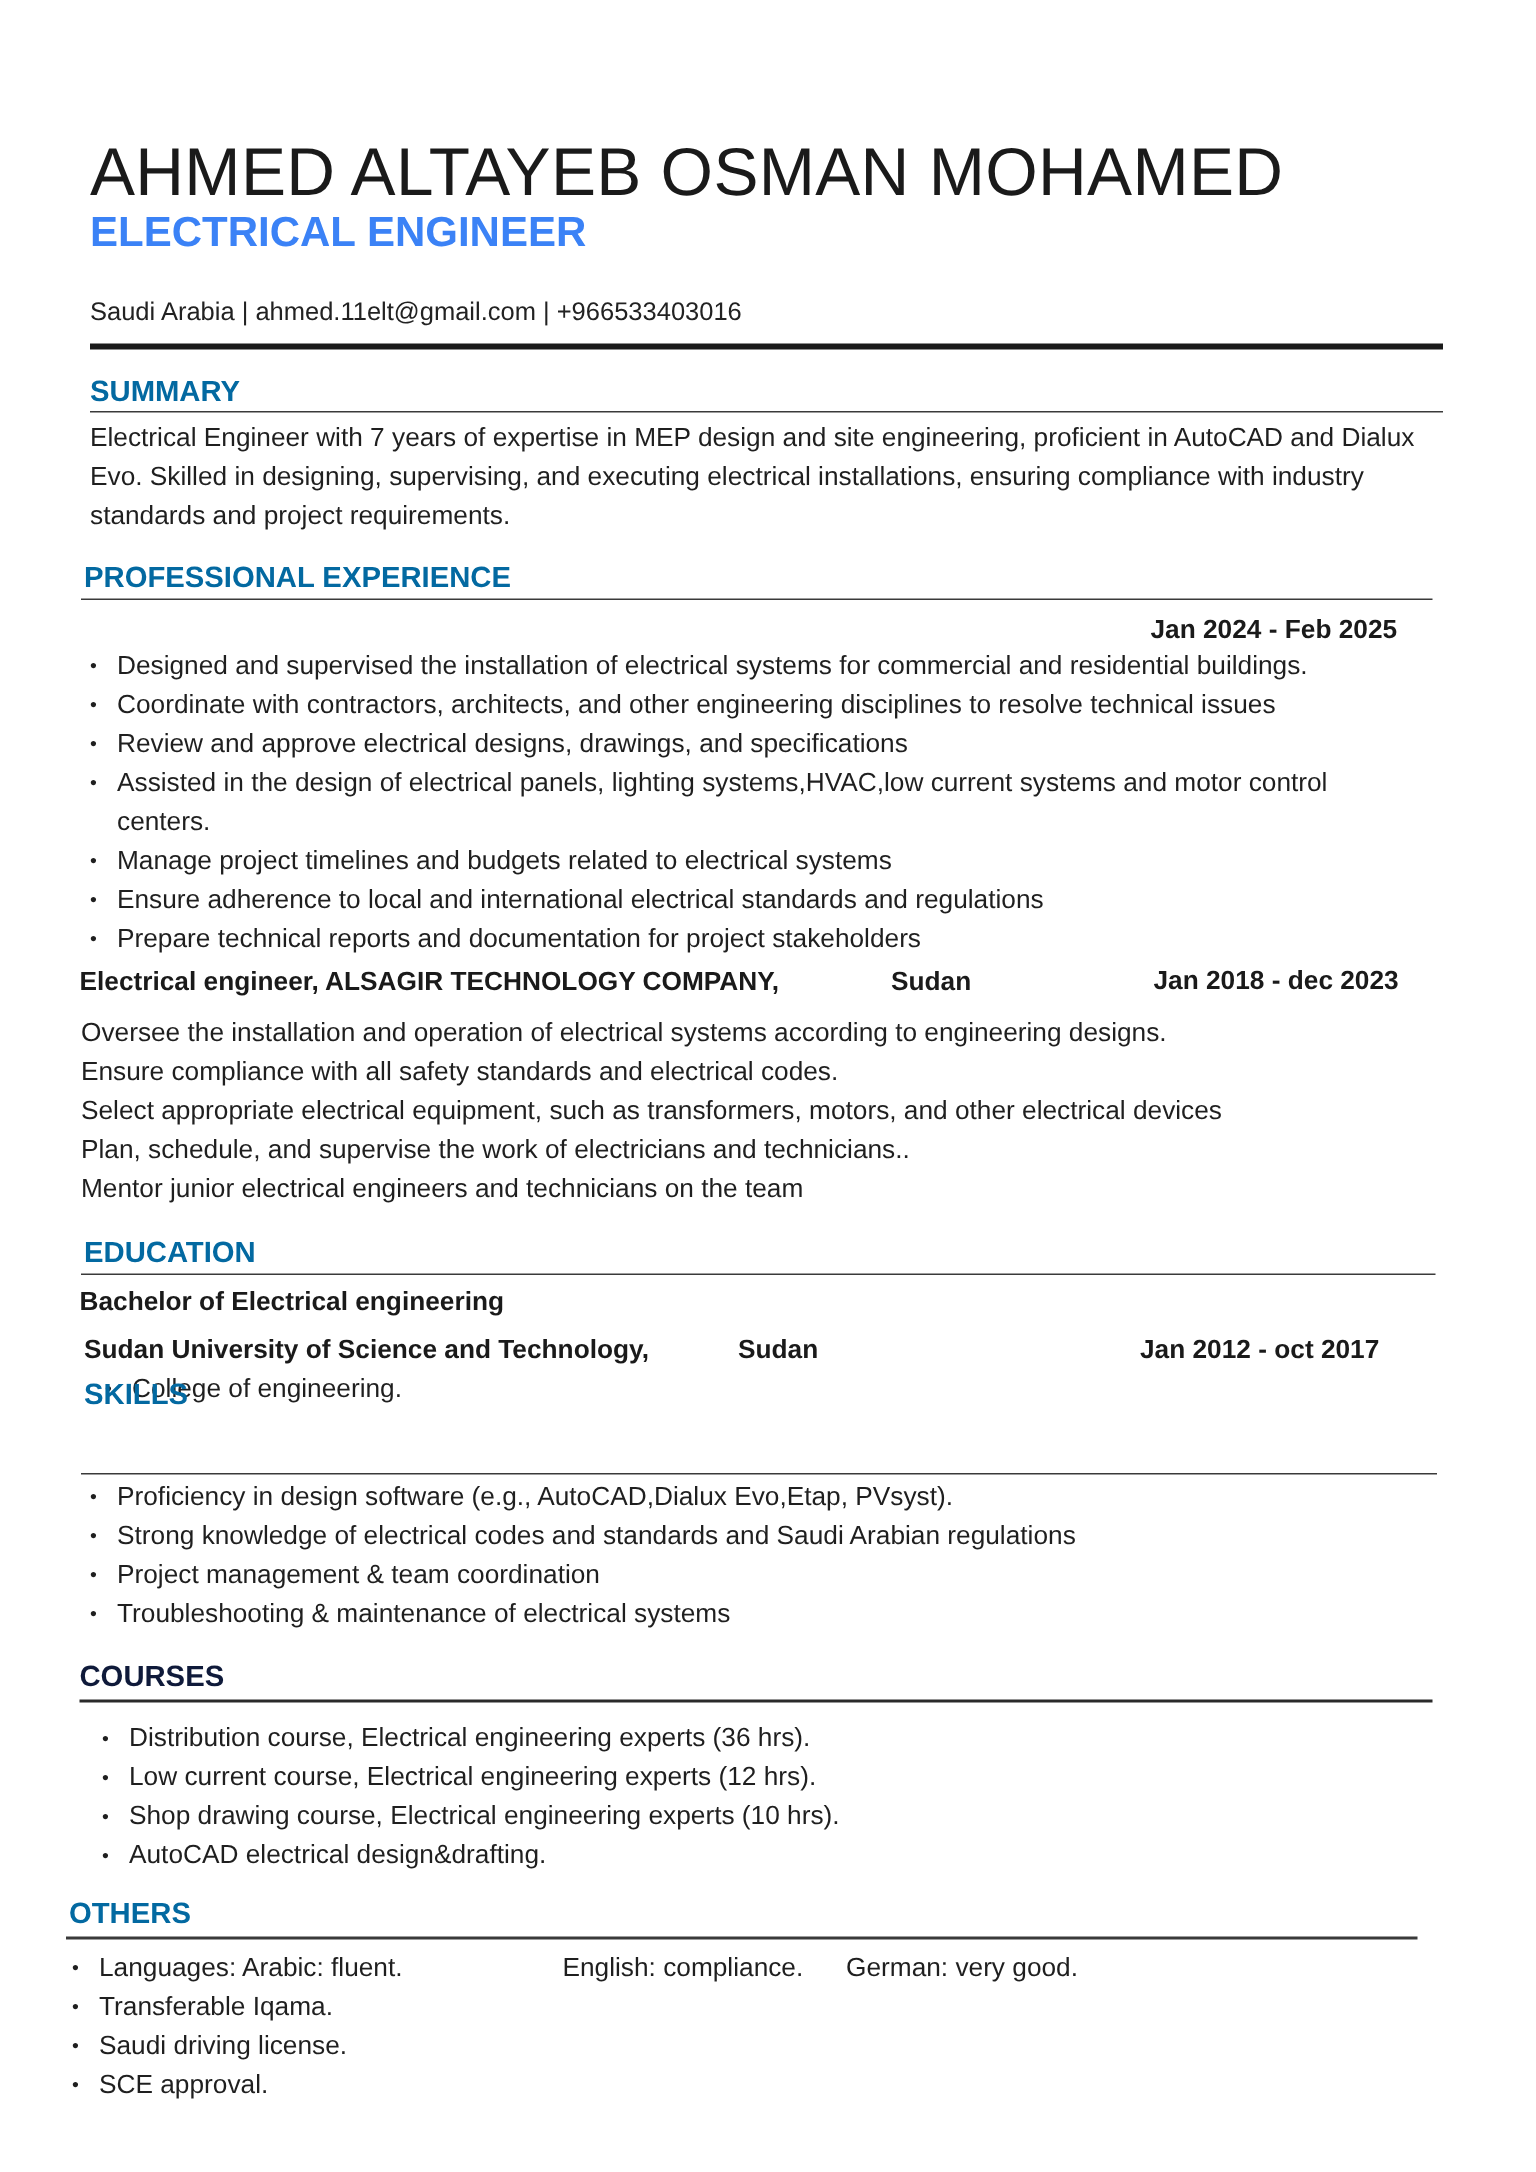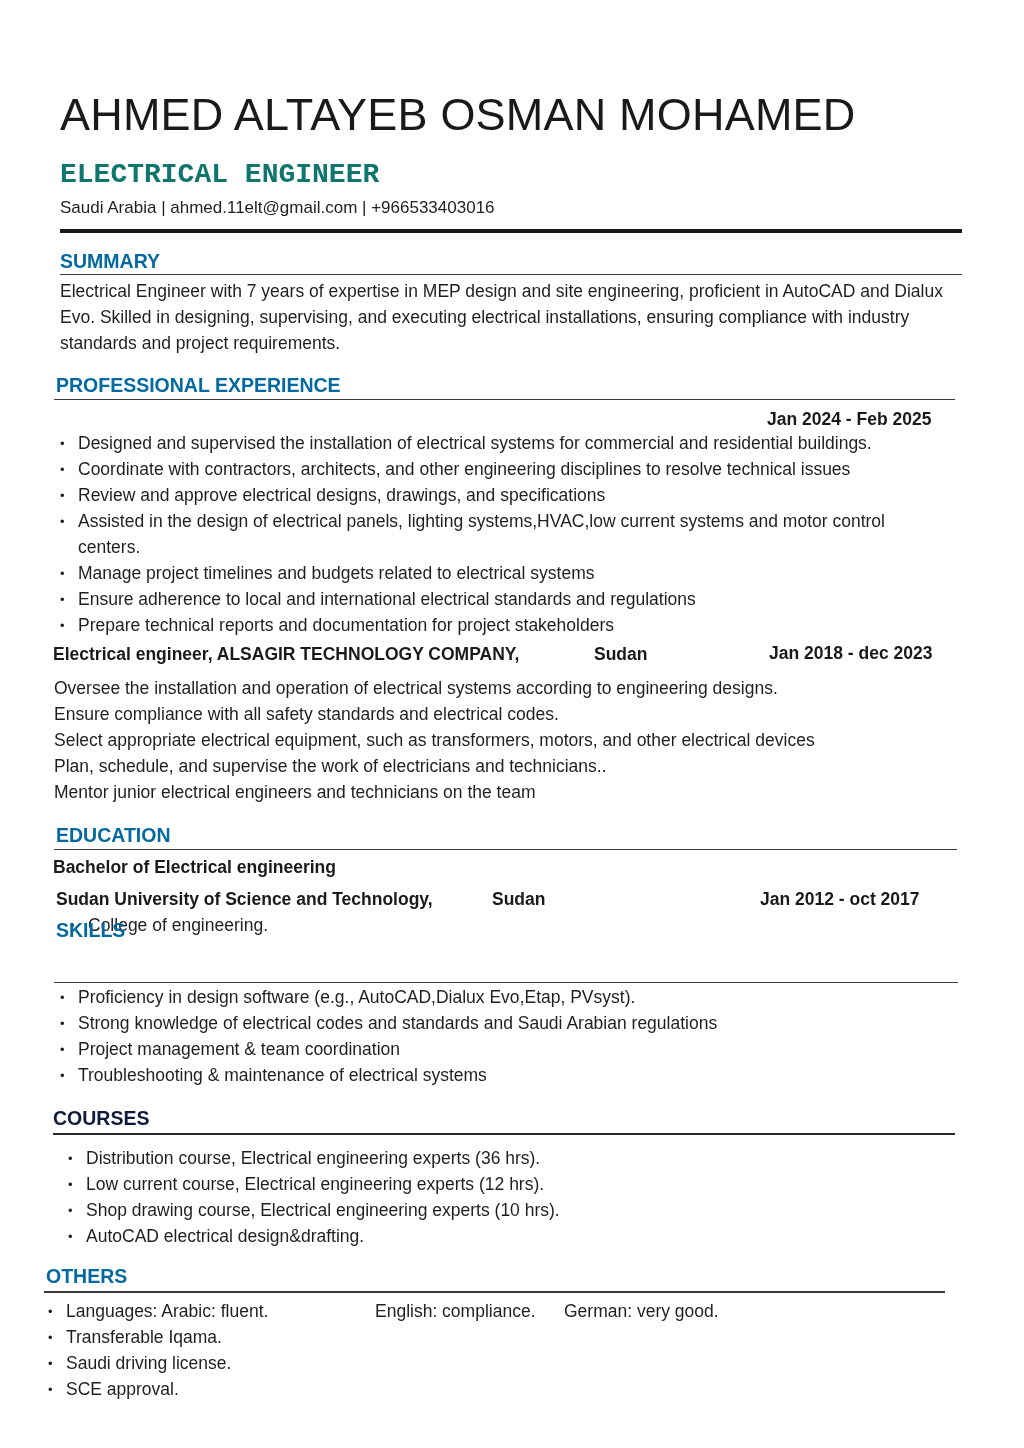--- a/index.html
+++ b/index.html
@@ -13,22 +13,22 @@
     }
     .page { position: relative; width: 1024px; height: 1448px; margin-top: 27px; }
     .abs { position: absolute; white-space: nowrap; }
 
     .name {
       left: 60px; top: 62px;
       font-size: 45px; font-weight: 400; color: #1a1a1a;
       letter-spacing: 0.2px;
     }
     .title {
-      left: 60px; top: 132px;
-      font-size: 28px; font-weight: 700; color: #0f766e; font-family: Liberation Mono, monospace;
+      left: 60px; top: 112px;
+      font-size: 28px; font-weight: 700; color: #3b82f6;
     }
     .contact {
       left: 60px; top: 171px;
       font-size: 17px; color: #222222;
     }
     .thick-rule {
       left: 60px; top: 202px; width: 902px; height: 4px;
       background: #1a1a1a;
     }
 

